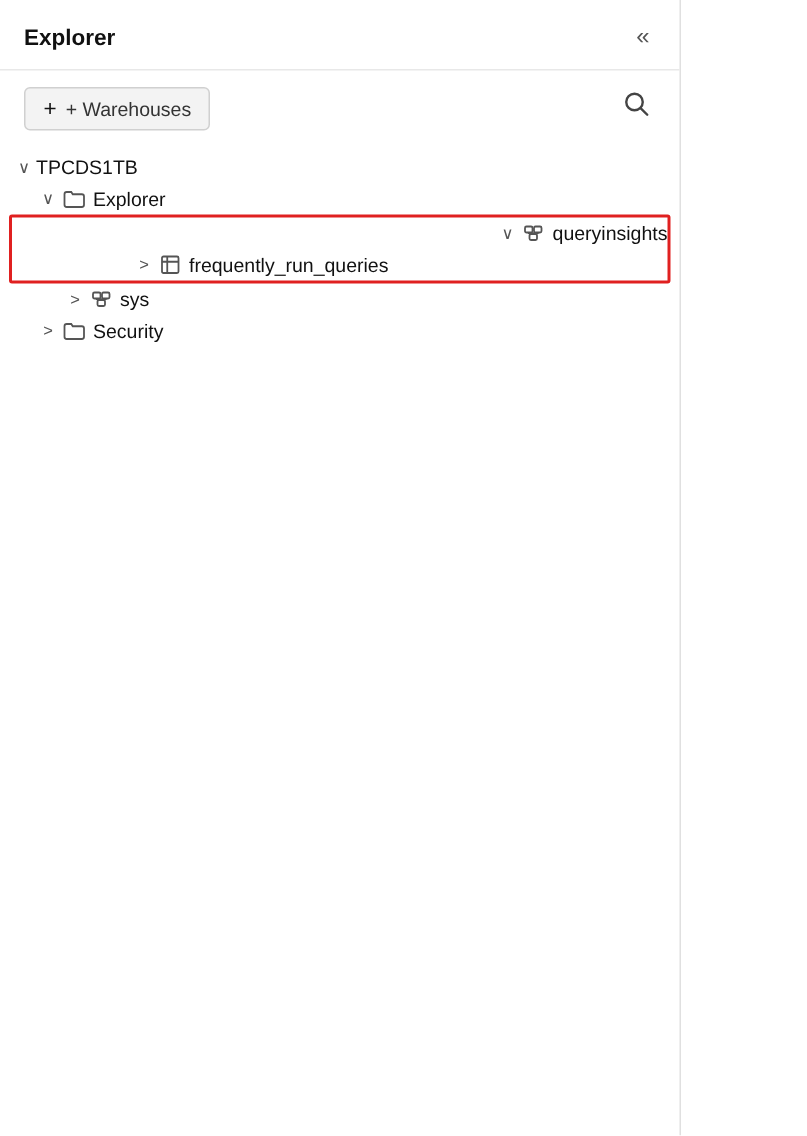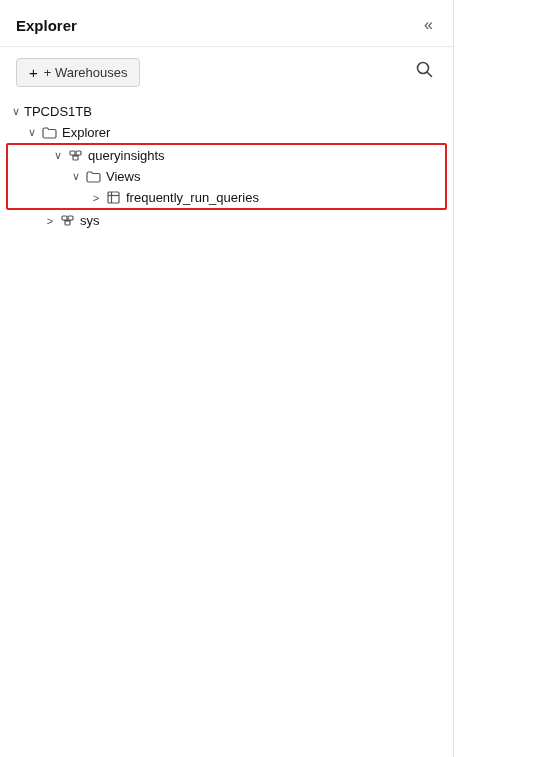--- a/index.html
+++ b/index.html
@@ -163,47 +163,37 @@
             </svg>
           </span>
           <span class="node-label">Explorer</span>
         </div>
 
 
 
 
         <div class="highlight-box">
 
-          <div class="tree-row" style="padding-left:0;">
+          <div class="tree-row" style="padding-left:0;justify-content:flex-end;">
             <span class="indent" style="width:42px;"></span>
             <span class="chevron open"></span>
             <span class="node-icon">
               <svg width="15" height="15" viewBox="0 0 15 15" fill="none">
                 <rect x="2" y="3" width="5" height="4" rx="1" stroke="#555" stroke-width="1.2"></rect>
                 <rect x="8" y="3" width="5" height="4" rx="1" stroke="#555" stroke-width="1.2"></rect>
                 <rect x="5" y="8" width="5" height="4" rx="1" stroke="#555" stroke-width="1.2"></rect>
                 <line x1="4.5" y1="7" x2="4.5" y2="8" stroke="#555" stroke-width="1.2"></line>
                 <line x1="10.5" y1="7" x2="10.5" y2="8" stroke="#555" stroke-width="1.2"></line>
                 <line x1="4.5" y1="7.5" x2="10.5" y2="7.5" stroke="#555" stroke-width="1.2"></line>
               </svg>
             </span>
             <span class="node-label">queryinsights</span>
           </div>
 
           <div class="tree-node">
-            <div class="tree-row">
-              <span class="indent" style="width:60px;"></span>
-              <span class="chevron open"></span>
-              <span class="node-icon">
-                <svg width="15" height="15" viewBox="0 0 15 15" fill="none">
-                  <path d="M1 4.5C1 3.67 1.67 3 2.5 3H5.5L6.5 4.5H12.5C13.33 4.5 14 5.17 14 6V11.5C14 12.33 13.33 13 12.5 13H2.5C1.67 13 1 12.33 1 11.5V4.5Z" stroke="#555" stroke-width="1.2" fill="none"></path>
-                </svg>
-              </span>
-              <span class="node-label">Views</span>
-            </div>
 
 
 
             <div class="tree-row">
               <span class="indent" style="width:80px;"></span>
               <span class="chevron closed"></span>
               <span class="node-icon">
                 <svg width="15" height="15" viewBox="0 0 15 15" fill="none">
                   <rect x="2" y="2" width="11" height="11" rx="1" stroke="#555" stroke-width="1.2"></rect>
                   <line x1="2" y1="5.5" x2="13" y2="5.5" stroke="#555" stroke-width="1.2"></line>
@@ -226,17 +216,27 @@
               <rect x="5" y="8" width="5" height="4" rx="1" stroke="#555" stroke-width="1.2"></rect>
               <line x1="4.5" y1="7" x2="4.5" y2="8" stroke="#555" stroke-width="1.2"></line>
               <line x1="10.5" y1="7" x2="10.5" y2="8" stroke="#555" stroke-width="1.2"></line>
               <line x1="4.5" y1="7.5" x2="10.5" y2="7.5" stroke="#555" stroke-width="1.2"></line>
             </svg>
           </span>
           <span class="node-label">sys</span>
         </div>
       </div>
 
+      <div class="tree-row">
+        <span class="indent" style="width:24px;"></span>
+        <span class="chevron closed"></span>
+        <span class="node-icon">
+          <svg width="15" height="15" viewBox="0 0 15 15" fill="none">
+            <path d="M1 4.5C1 3.67 1.67 3 2.5 3H5.5L6.5 4.5H12.5C13.33 4.5 14 5.17 14 6V11.5C14 12.33 13.33 13 12.5 13H2.5C1.67 13 1 12.33 1 11.5V4.5Z" stroke="#555" stroke-width="1.2" fill="none"></path>
+          </svg>
+        </span>
+        <span class="node-label">Security</span>
+      </div>
 
     </div>
 
   </div>
 </div>
 
 </body></html>

